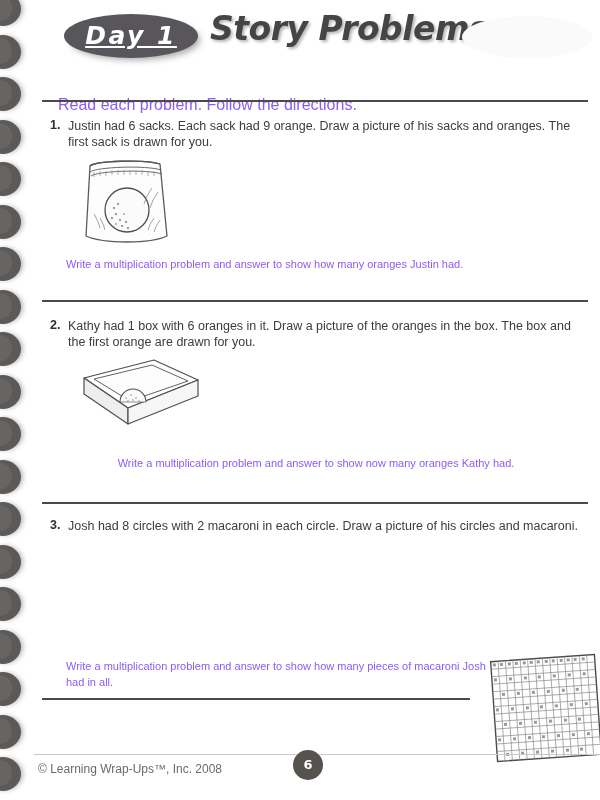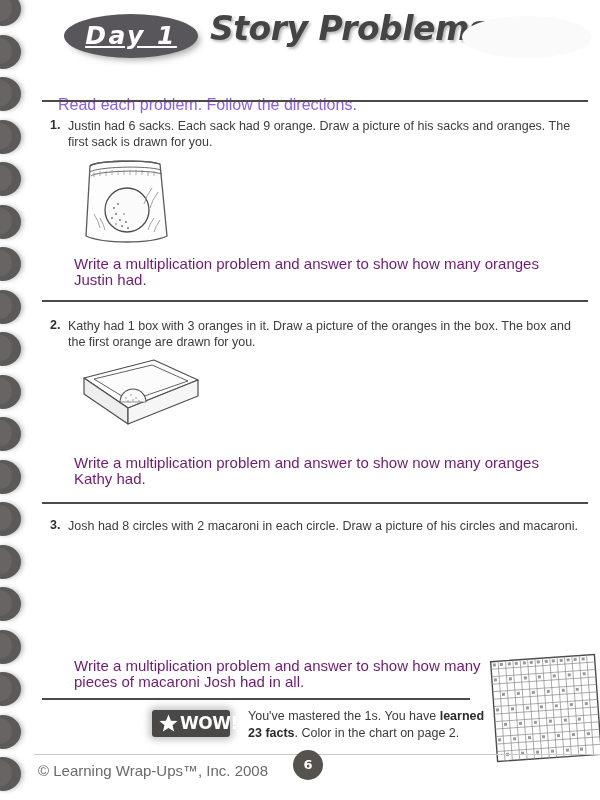--- a/index.html
+++ b/index.html
@@ -150,25 +150,25 @@
     position: absolute;
     left: 26px;
     top: 0;
     width: 518px;
     font-size: 12.5px;
     line-height: 16px;
     color: #3c3c3c;
   }
   .followup {
     position: absolute;
-    left: 40px;
+    left: 32px;
     width: 500px;
-    font-size: 15px;
+    font-size: 11px;
     line-height: 16px;
-    color: #701a75;
+    color: #8b5cf6;
   }
 
   
   .art { position: absolute; }
 
   
   #chart-graphic {
     position: absolute;
     left: 458px;
     top: 656px;
@@ -233,21 +233,21 @@
     left: 0px;
     top: 754px;
     width: 566px;
     height: 1px;
     background: #c9c9c9;
   }
   #copyright {
     position: absolute;
     left: 4px;
     top: 762px;
-    font-size: 15px;
+    font-size: 12px;
     color: #6a6a6a;
   }
   #page-number {
     position: absolute;
     left: 259px;
     top: 750px;
     width: 30px;
     height: 30px;
     border-radius: 50%;
     background: #56534f;
@@ -335,21 +335,21 @@
         <path d="M30 62 q5 8 6 14 M36 66 q4 7 5 12"></path>
       </g>
     </svg>
 
     <div class="followup" style="top:256px;">Write a multiplication problem and answer to show how many oranges Justin had.</div>
 
     <div class="rule" style="top:300px;"></div>
 
     <div class="problem" style="top:318px;">
       <span class="prob-num">2.</span>
-      <span class="prob-text">Kathy had 1 box with 3 oranges in it. Draw a picture of the oranges in the box. The box and the first orange are drawn for you.</span>
+      <span class="prob-text">Kathy had 1 box with 6 oranges in it. Draw a picture of the oranges in the box. The box and the first orange are drawn for you.</span>
     </div>
 
     <svg class="art" style="left:42px; top:356px;" width="130" height="78" viewBox="0 0 130 78">
       <g stroke="#4f4f4f" stroke-width="1.2" stroke-linejoin="round">
 
         <polygon points="8,22 78,4 122,24 52,52" fill="#ffffff"></polygon>
         <polygon points="8,22 52,52 52,68 8,38" fill="#eeeeee"></polygon>
         <polygon points="52,52 122,24 122,40 52,68" fill="#f6f6f6"></polygon>
 
         <polygon points="18,23 76,9 112,25 54,45" fill="#fcfcfc" stroke-width="0.9"></polygon>
@@ -360,21 +360,21 @@
       <g fill="#8f8f8f">
         <circle cx="50" cy="42" r="0.8"></circle>
           <circle cx="55" cy="39" r="0.8"></circle>
         <circle cx="60" cy="42" r="0.8"></circle>
           <circle cx="52" cy="45" r="0.8"></circle>
         <circle cx="63" cy="45" r="0.8"></circle>
           <circle cx="57" cy="44" r="0.8"></circle>
       </g>
     </svg>
 
-    <div class="followup" style="top:455px;">Write a multiplication problem and answer to show now many oranges Kathy had.</div>
+    <div class="followup" style="top:455px;text-align:center;">Write a multiplication problem and answer to show now many oranges Kathy had.</div>
 
     <div class="rule" style="top:502px;"></div>
 
     <div class="problem" style="top:518px;">
       <span class="prob-num">3.</span>
       <span class="prob-text">Josh had 8 circles with 2 macaroni in each circle. Draw a picture of his circles and macaroni.</span>
     </div>
 
     <div style="position:absolute;left:26px;top:545px;width:500px;height:110px;"></div>
 
@@ -460,28 +460,19 @@
           <rect x="26" y="94" width="3" height="3"></rect>
         <rect x="41" y="94" width="3" height="3"></rect>
           <rect x="56" y="94" width="3" height="3"></rect>
         <rect x="71" y="94" width="3" height="3"></rect>
           <rect x="85" y="94" width="3" height="3"></rect>
       </g>
     </svg>
 
     <div class="rule short" style="top:698px;"></div>
 
-    <div id="wow-row">
-      <div id="wow-badge">
-        <svg id="wow-star" viewBox="0 0 20 20">
-          <polygon points="10,0.5 12.6,7 19.5,7.4 14.2,11.8 16,18.5 10,14.8 4,18.5 5.8,11.8 0.5,7.4 7.4,7" fill="#ffffff"></polygon>
-        </svg>
-        <div id="wow-text">WOW!</div>
-      </div>
-      <div id="wow-message"><span>You've mastered the 1s. You have </span><b>learned 23 facts</b><span>. Color in the chart on page 2.</span></div>
-    </div>
 
     <div id="footer-rule"></div>
     <div id="copyright">© Learning Wrap-Ups™, Inc. 2008</div>
     <div id="page-number">6</div>
 
   </div>
 </div>
 
 </body></html>

